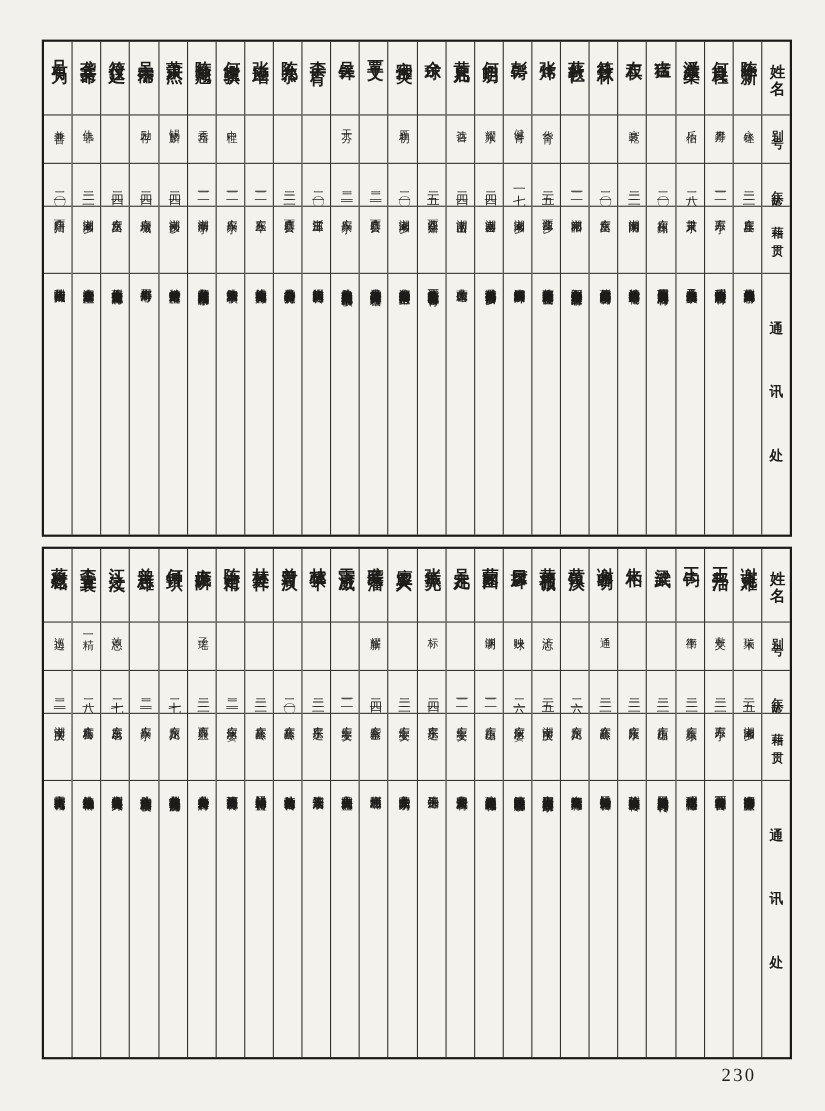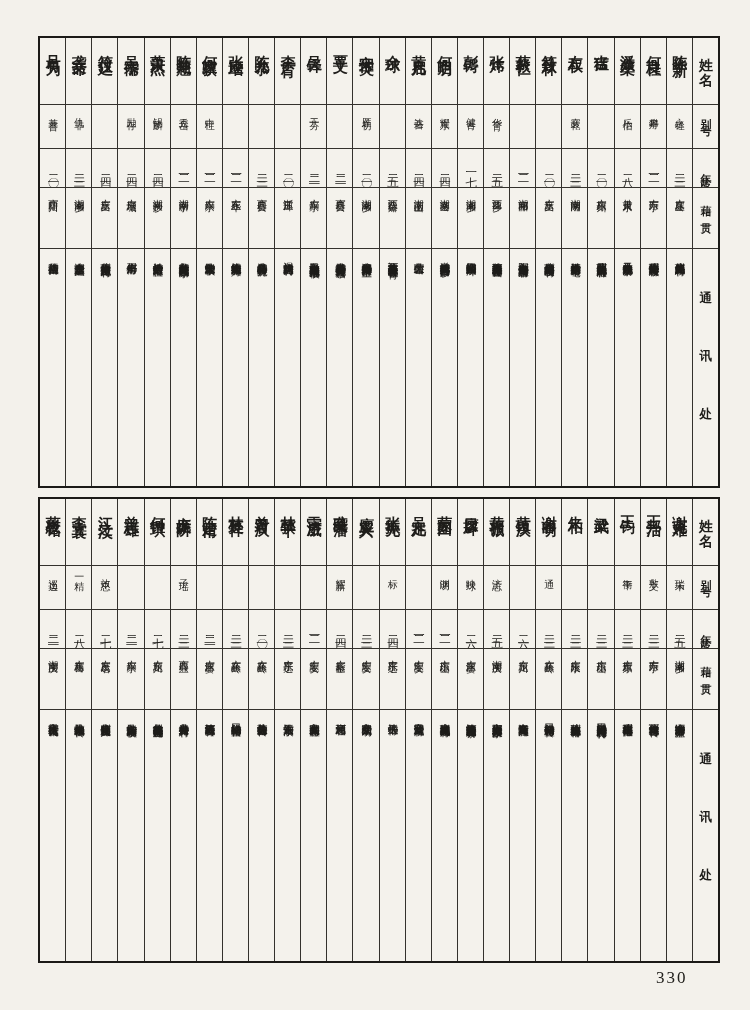--- a/index.html
+++ b/index.html
@@ -1010,14 +1010,14 @@
     <div class="cell c-origin">
             <span class="vtext">湖南宝庆</span>
           </div>
     <div class="cell c-addr">
             <span class="vtext">宝庆青云街蒋氏试馆转</span>
           </div>
   </div>
 </div>
   </div>
 
-  <div class="pageno">330</div>
+  <div class="pageno">230</div>
 </div>
 
 </body></html>

